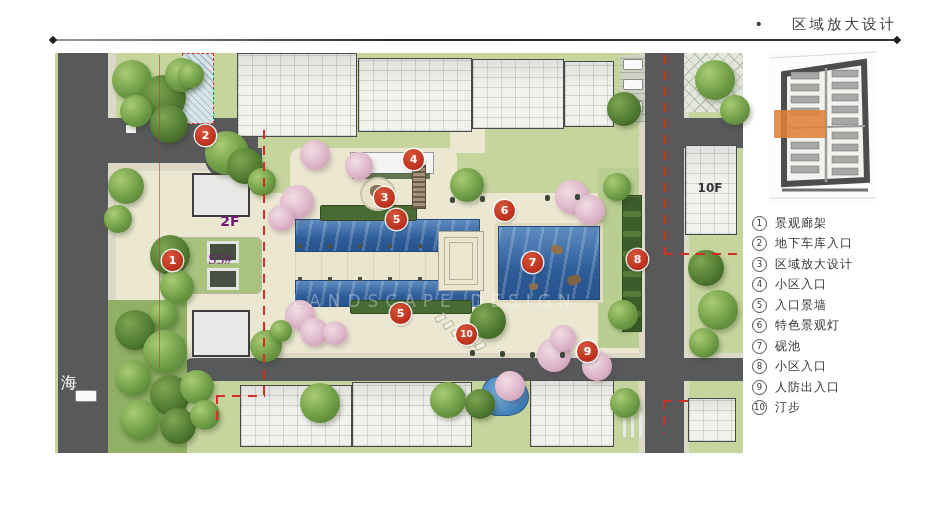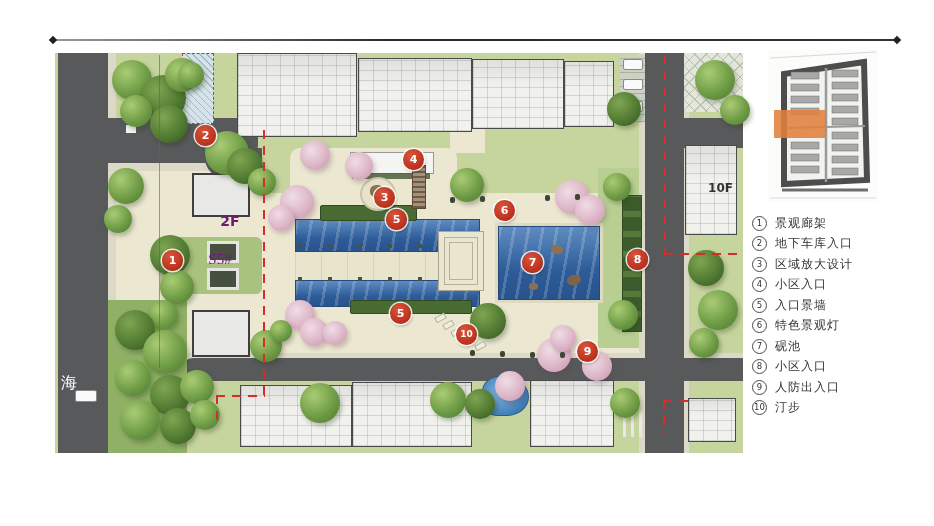--- a/index.html
+++ b/index.html
@@ -35,20 +35,23 @@
   .lg-num{width:13px;height:13px;border:1px solid #4a4a4a;border-radius:50%;font-size:8.5px;line-height:13px;
           text-align:center;color:#333;margin-right:8px;flex:0 0 13px}
   .lg-label{font-size:12px;color:#333;letter-spacing:1px;white-space:nowrap}
   .dia{position:absolute;width:6px;height:6px;background:#222;transform:rotate(45deg);z-index:5}
 </style>
 </head>
 <body>
 
 <div id="app">
 
+  <div class="abs" style="right:37px;top:15px;font-size:14.5px;letter-spacing:3px;color:#3c3c3c">
+    <span style="margin-right:26px">•</span><span>区域放大设计</span>
+  </div>
   <div class="abs" style="left:53px;top:39px;width:844px;height:2px;background:linear-gradient(90deg,#999,#2a2a2a 40%,#333)"></div>
   <span class="dia" style="left:50px;top:37px"></span>
   <span class="dia" style="left:894px;top:37px"></span>
 
   <div class="abs" style="left:55px;top:53px;width:688px;height:400px">
 
     <div class="abs" style="left:0;top:0;width:688px;height:400px;background:#c6d49e"></div>
 
     <div class="beige" style="left:53px;top:108px;width:157px;height:202px"></div>
     <div class="beige" style="left:203px;top:140px;width:390px;height:169px"></div>
@@ -213,23 +216,24 @@
     <div class="rdv" style="left:208px;top:77px;height:265px"></div>
     <div class="rdh" style="left:161px;top:342px;width:49px"></div>
     <div class="rdv" style="left:161px;top:342px;height:32px"></div>
     <div class="rdv" style="left:609px;top:2px;height:198px"></div>
     <div class="rdh" style="left:609px;top:200px;width:79px"></div>
     <div class="rdv" style="left:608px;top:347px;height:33px"></div>
     <div class="rdh" style="left:608px;top:347px;width:28px"></div>
 
     <div class="lbl" style="left:155px;top:160px;width:40px;text-align:center;font-size:14px;font-weight:bold">2F</div>
     <div class="lbl" style="left:135px;top:198px;width:60px;text-align:center;font-size:15px;font-family:'Liberation Serif','DejaVu Serif',serif">S5#</div>
-    <div class="lbl" style="left:632px;top:128px;width:46px;text-align:right;font-size:12px;font-weight:bold;color:#333">10F</div>
+    <div class="lbl" style="left:632px;top:128px;width:46px;text-align:center;font-size:12px;font-weight:bold;color:#333">10F</div>
     <div class="lbl" style="left:6px;top:320px;font-size:16px;color:#fff">海</div>
 
+    <div class="abs" style="left:230px;top:238px;width:300px;text-align:center;font-size:17px;letter-spacing:7px;color:rgba(255,255,255,.35);z-index:45">LANDSCAPE DESIGN</div>
 
     <div class="mk" style="left:107px;top:197px">1</div>
     <div class="mk" style="left:140px;top:72px">2</div>
     <div class="mk" style="left:319px;top:134px">3</div>
     <div class="mk" style="left:348px;top:96px">4</div>
     <div class="mk" style="left:331px;top:156px">5</div>
     <div class="mk" style="left:335px;top:250px">5</div>
     <div class="mk" style="left:439px;top:147px">6</div>
     <div class="mk" style="left:467px;top:199px">7</div>
     <div class="mk" style="left:572px;top:196px">8</div>

